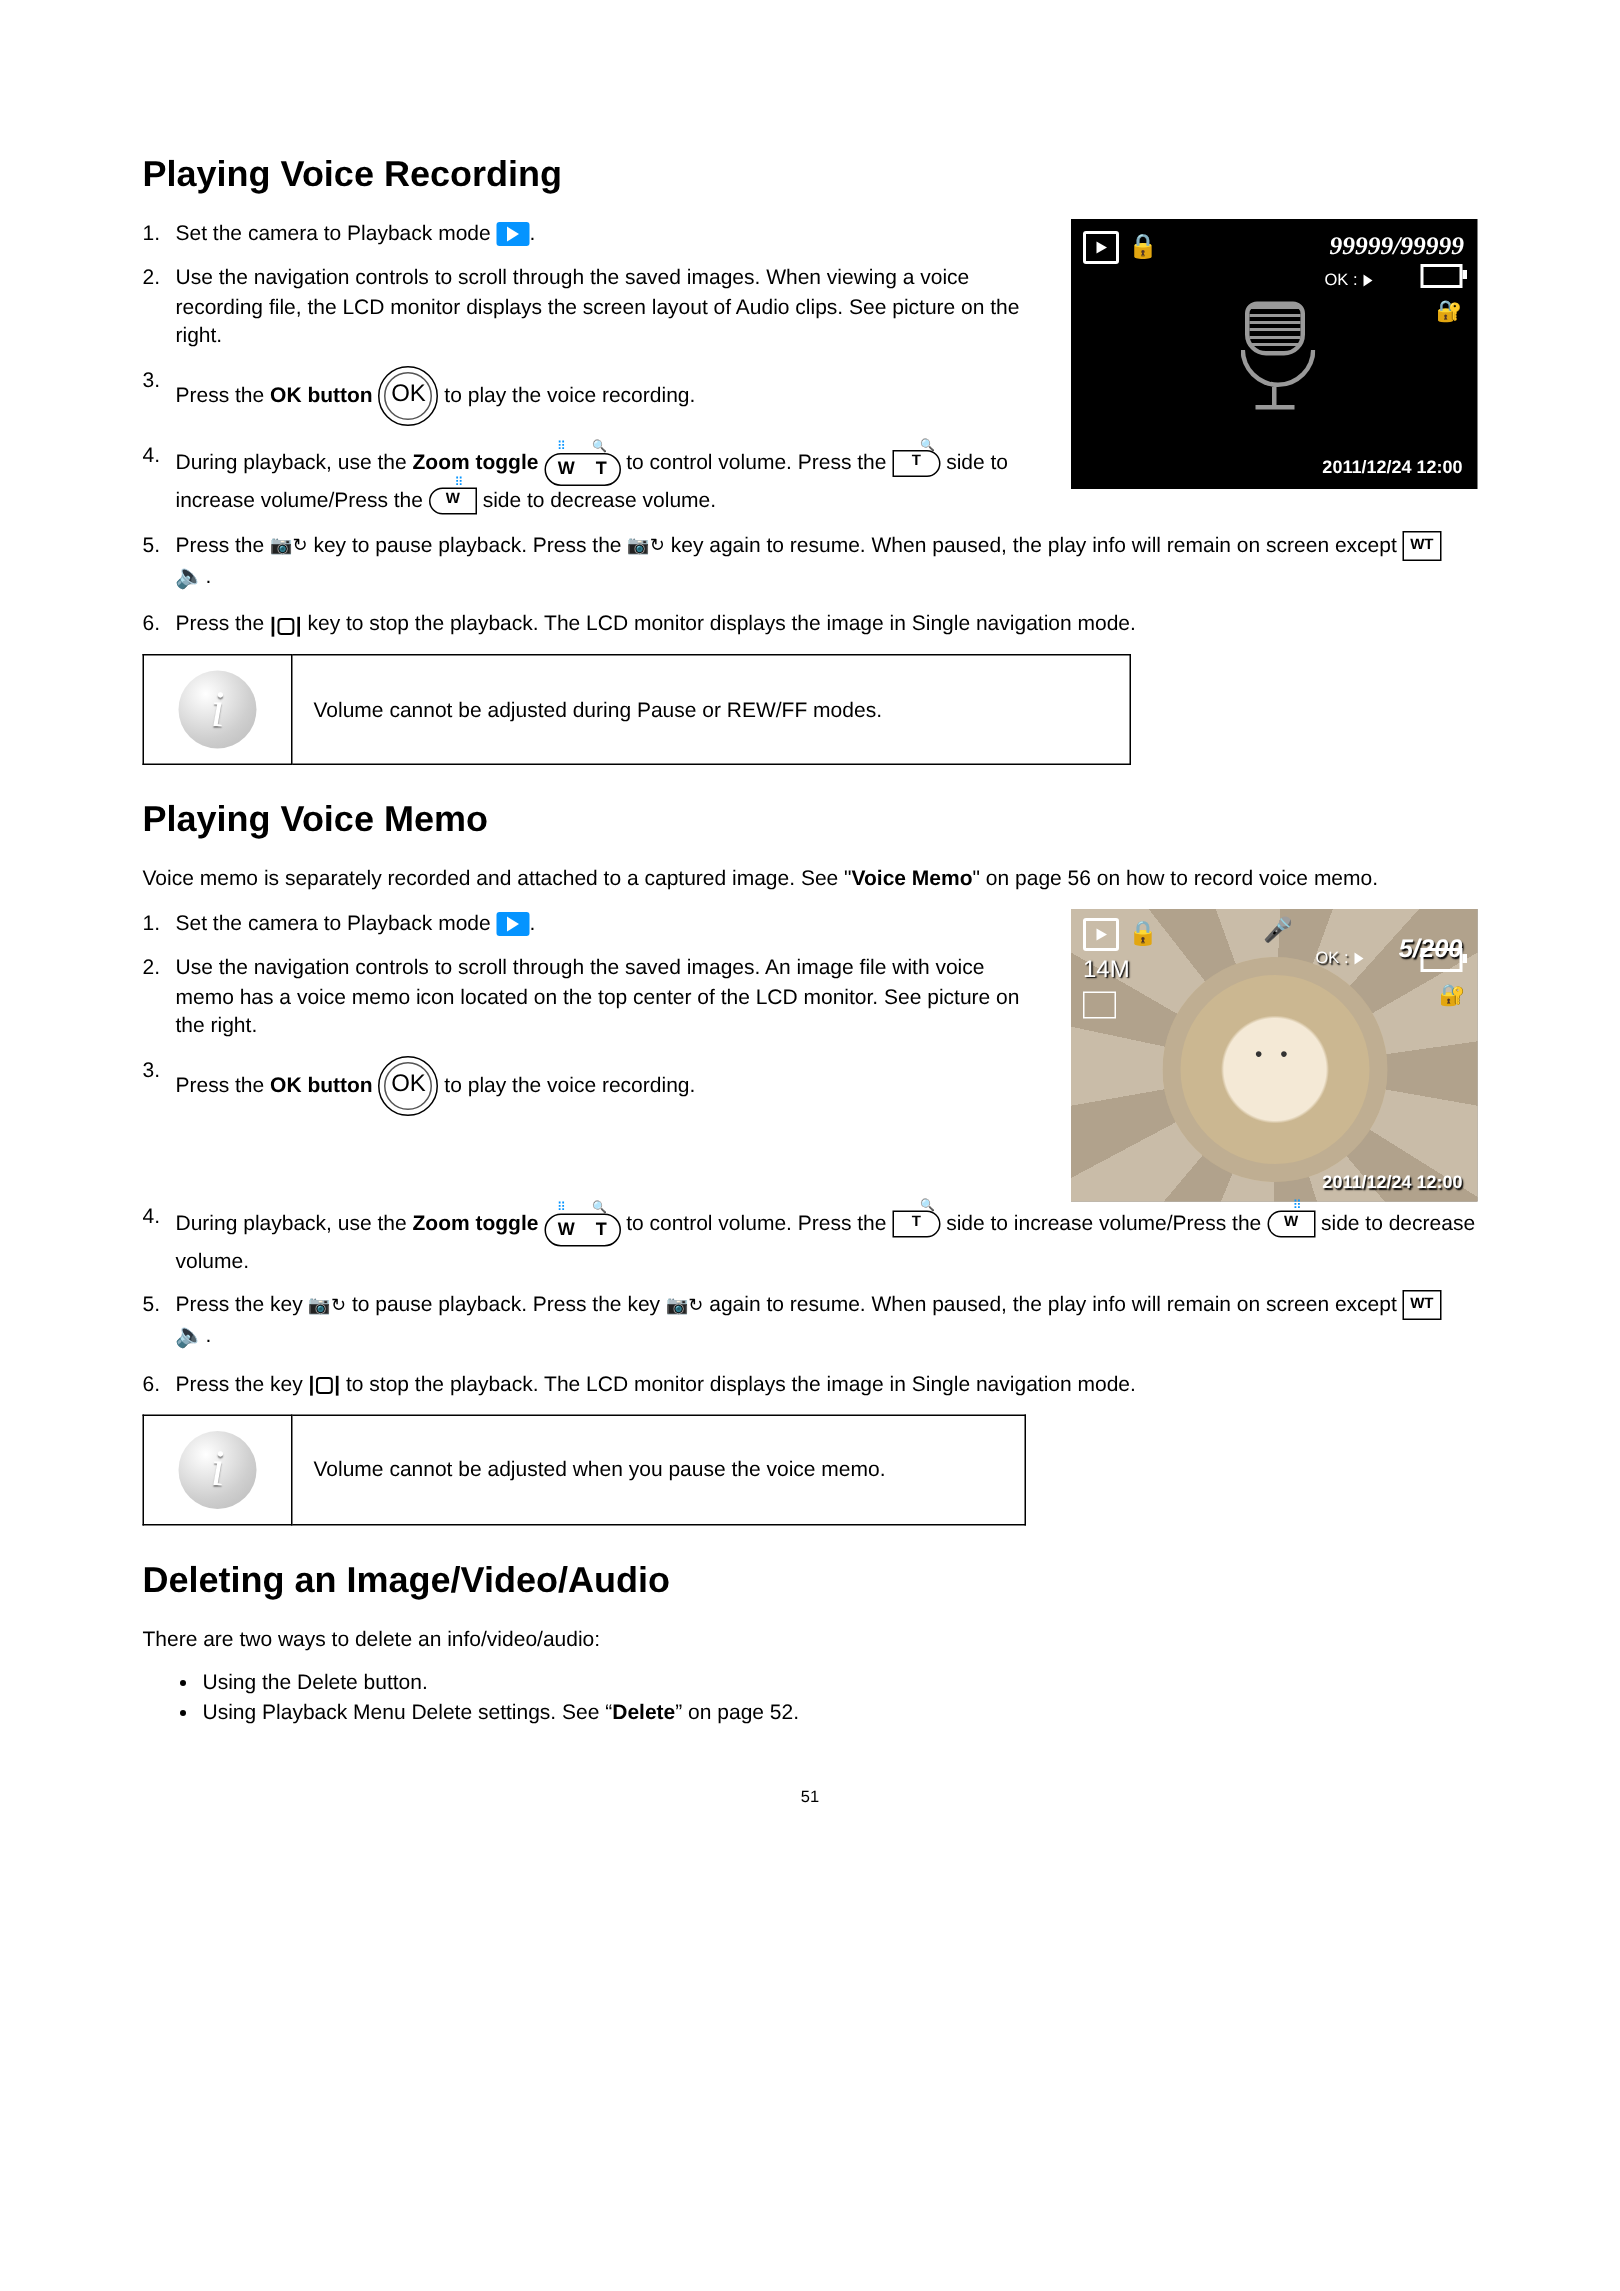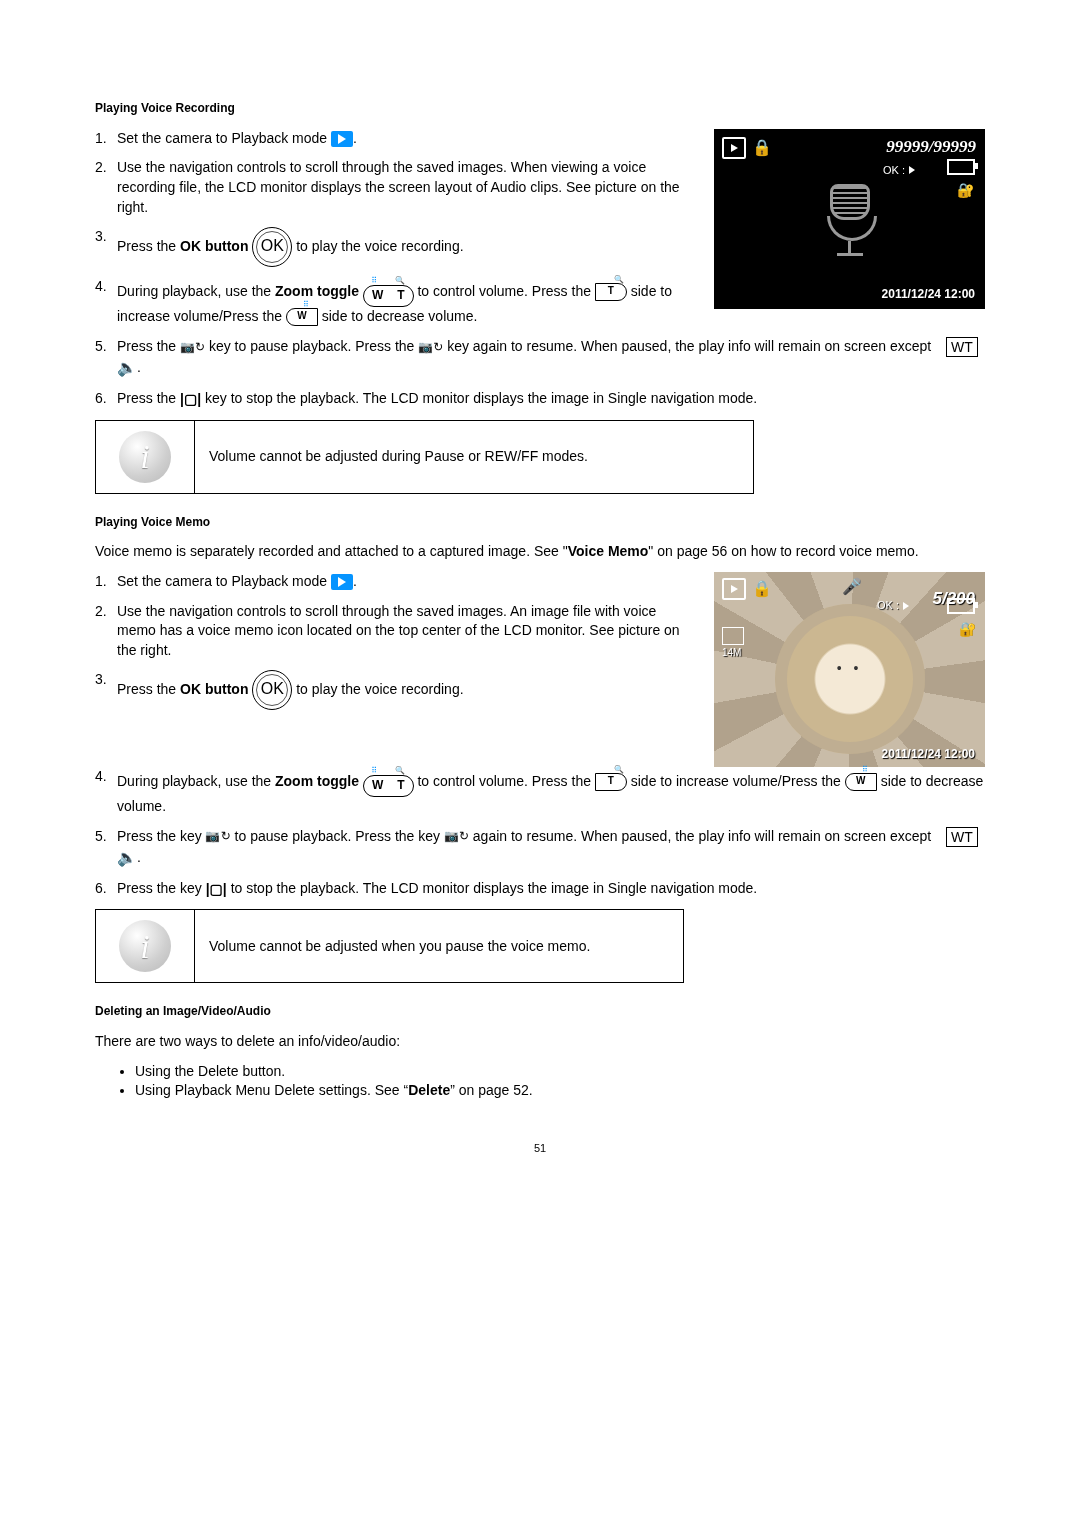--- a/index.html
+++ b/index.html
@@ -6,21 +6,21 @@
     font-family: Arial, Helvetica, sans-serif;
     font-size: 14px;
     color: #000;
     background: #fff;
     margin: 0;
     padding: 80px 95px 50px 95px;
     width: 890px;
     line-height: 1.4;
   }
   h2 {
-    font-size: 12px;
+    font-size: 24px;
     font-weight: bold;
     margin: 20px 0 12px 0;
   }
   ol.numbered {
     list-style: none;
     padding-left: 22px;
     margin: 0;
   }
   ol.numbered > li {
     margin-bottom: 10px;
@@ -87,25 +87,24 @@
     height: 20px;
     line-height: 18px;
     vertical-align: middle;
     font-size: 12px;
   }
   .wt-pill .wt-sep { display:inline-block; width:14px;}
   .wt-box {
     display: inline-block;
     border: 1.5px solid #000;
     padding: 0 4px;
-    font-weight: normal;
+    font-weight: bold;
     vertical-align: middle;
-    font-size: 14px;
+    font-size: 10px;
     line-height: 18px;
-    margin-left: 11px;
   }
   .wt-stack {
     display:inline-block;
     vertical-align:middle;
     text-align:center;
     line-height: 1;
   }
   .tiny-row { height:8px; font-size:8px; color:#0594ff; display:flex; gap:18px; justify-content:center;}
   .t-side {
     display:inline-block;
@@ -243,21 +242,21 @@
   .lcd2 .top-left{position:absolute;top:6px;left:8px;display:flex;gap:6px;align-items:center;}
   .lcd2 .play-sq{ width:20px; height:18px; border:2px solid #fff; border-radius:2px; display:flex; align-items:center; justify-content:center;}
   .lcd2 .play-sq::before{content:""; width:0;height:0;border-left:7px solid #fff;border-top:4px solid transparent;border-bottom:4px solid transparent;}
   .lcd2 .lock{font-size:16px;}
   .lcd2 .mic-top{position:absolute;top:4px;left:128px;font-size:16px;}
   .lcd2 .counter{ position:absolute; top:4px; right:10px; font-size:17px; font-style:italic; font-weight:bold; text-shadow:1px 1px 1px #000;margin-top:11px;}
   .lcd2 .okplay{ position:absolute; top:26px; right:76px; font-size:11px; display:flex; align-items:center; gap:4px; text-shadow:1px 1px 1px #000;}
   .lcd2 .okplay::after{content:""; width:0;height:0;border-left:6px solid #fff;border-top:4px solid transparent;border-bottom:4px solid transparent;}
   .lcd2 .battery{ position:absolute; top:26px; right:10px; width:24px; height:12px; border:2px solid #fff;}
   .lcd2 .battery::after{content:"";position:absolute;right:-5px;top:2px;width:3px;height:6px;background:#fff;}
-  .lcd2 .res{position:absolute;top:30px;left:8px;font-size:10px;text-shadow:1px 1px 1px #000;margin-top:44px;}
+  .lcd2 .res{position:absolute;top:30px;left:8px;font-size:16px;text-shadow:1px 1px 1px #000;}
   .lcd2 .cards{position:absolute;top:48px;right:8px;font-size:14px;}
   .lcd2 .hist{position:absolute;top:55px;left:8px;width:20px;height:16px;border:1px solid #fff;}
   .lcd2 .timestamp{position:absolute;bottom:4px;right:10px;font-size:12px;font-weight:bold;text-shadow:1px 1px 1px #000;}
   .page-num{ text-align:center; font-size:11px; margin-top:40px;}
   b{font-weight:bold;}
   .clear{clear:both;}
   .para{margin:6px 0 10px 0;}
 </style>
 </head>
 <body>

